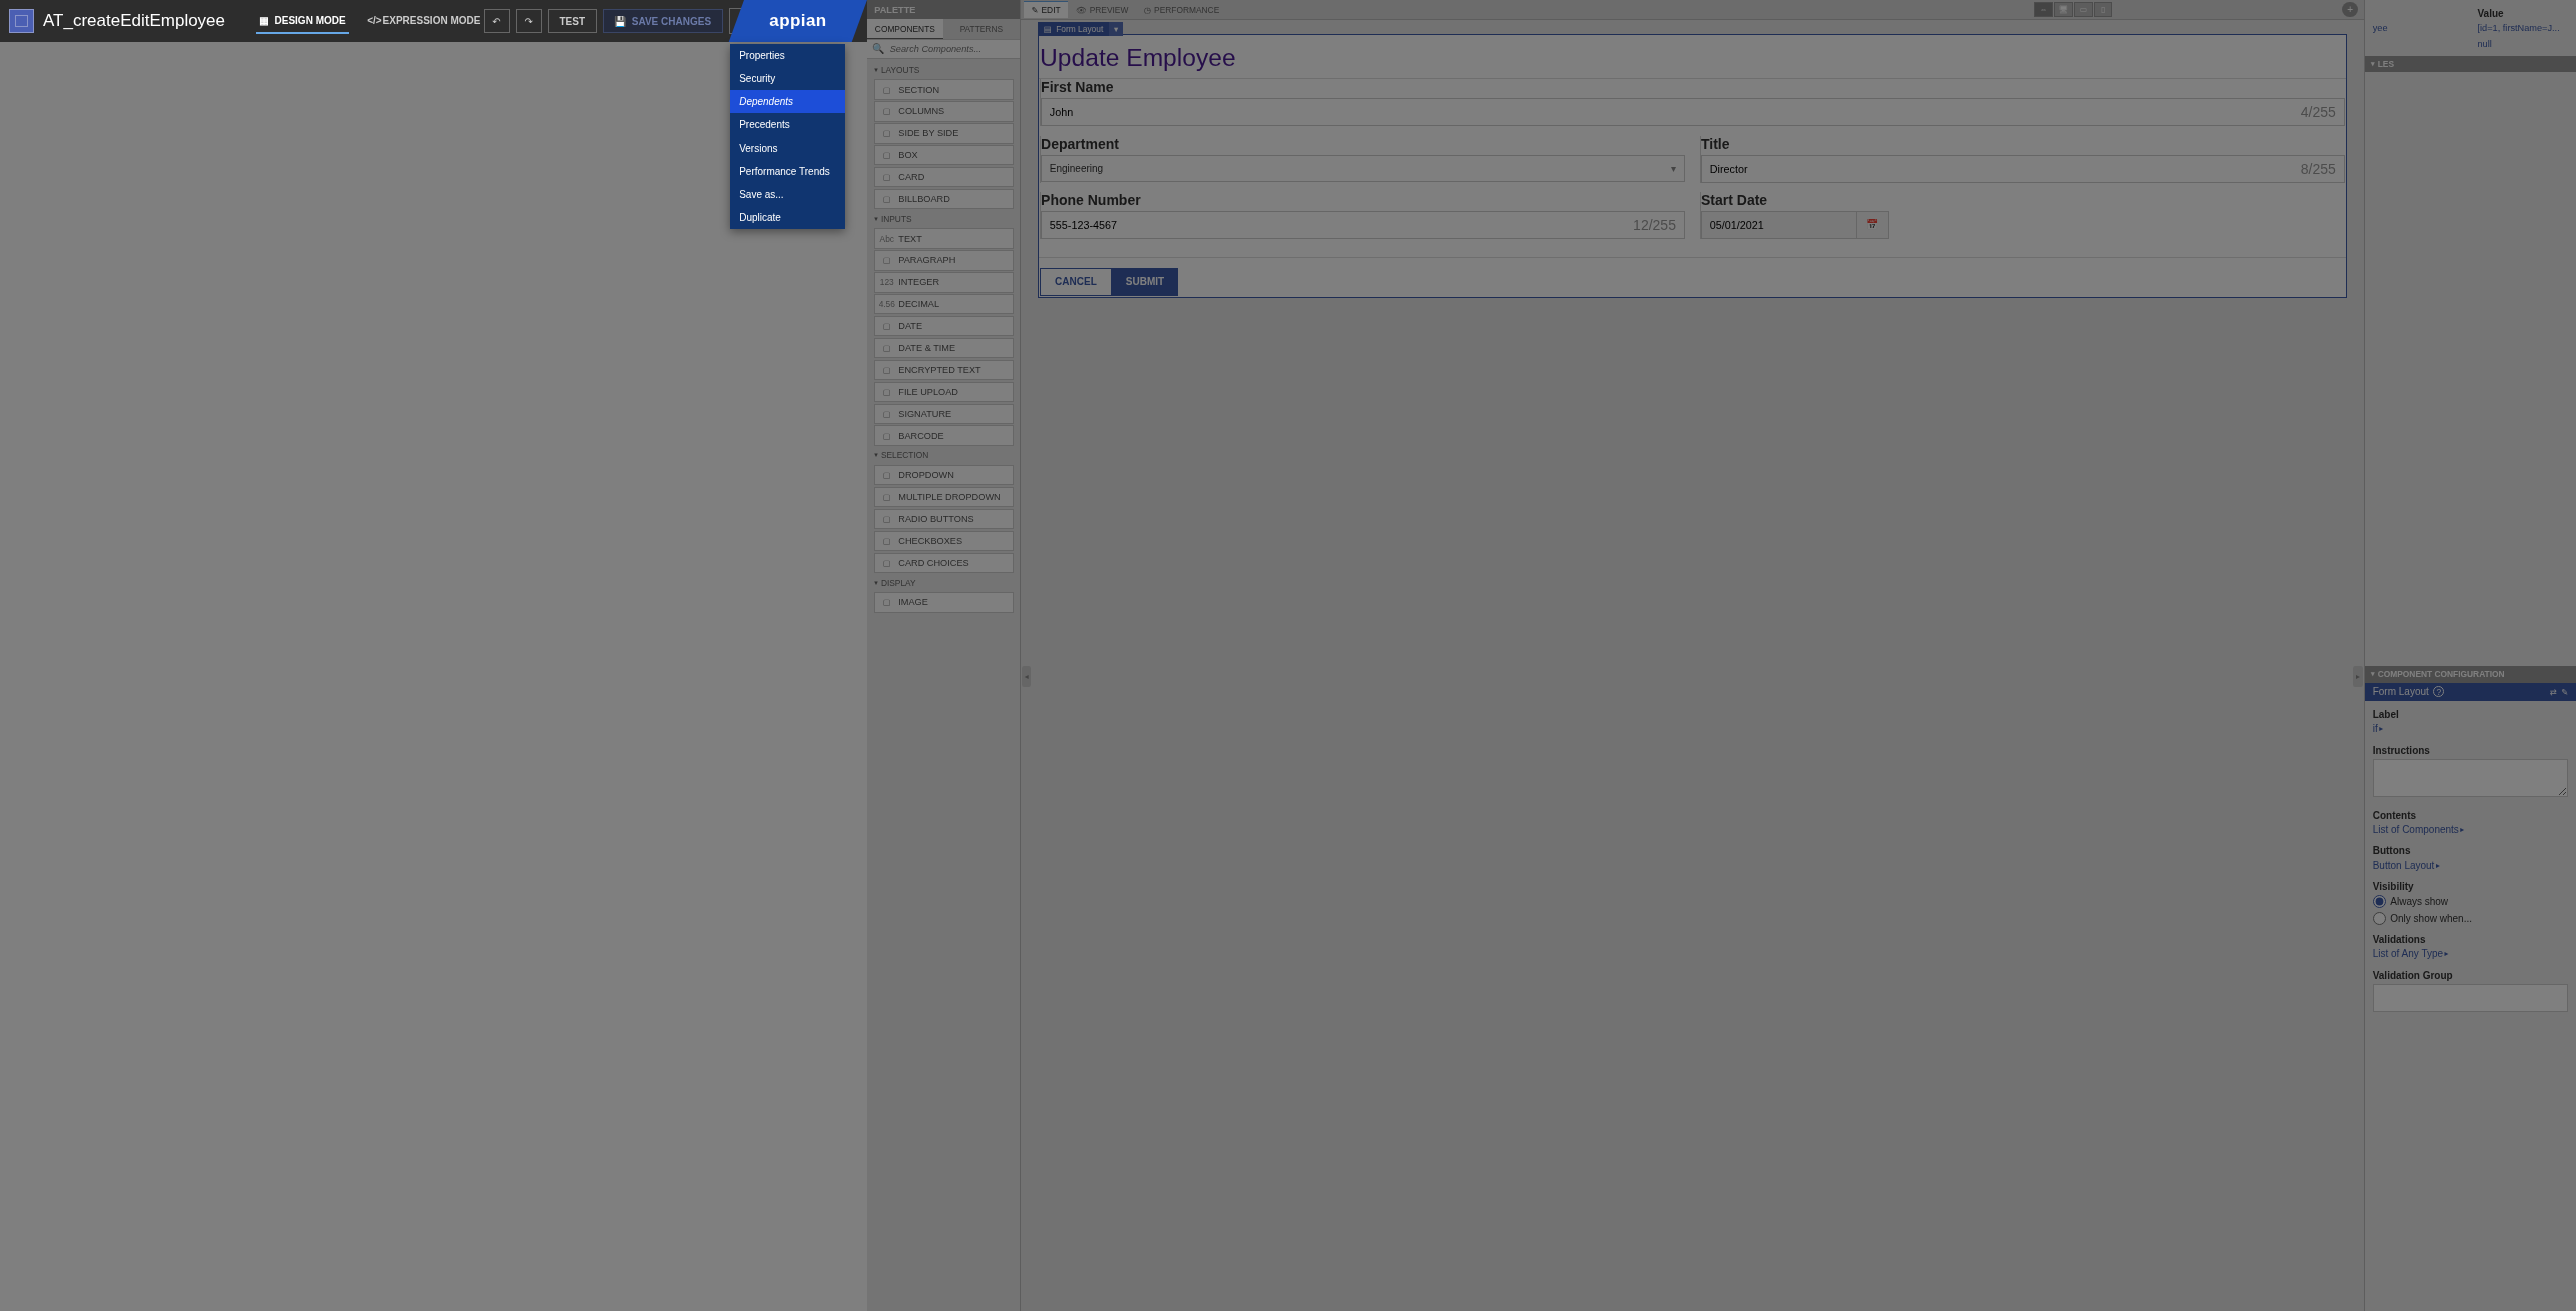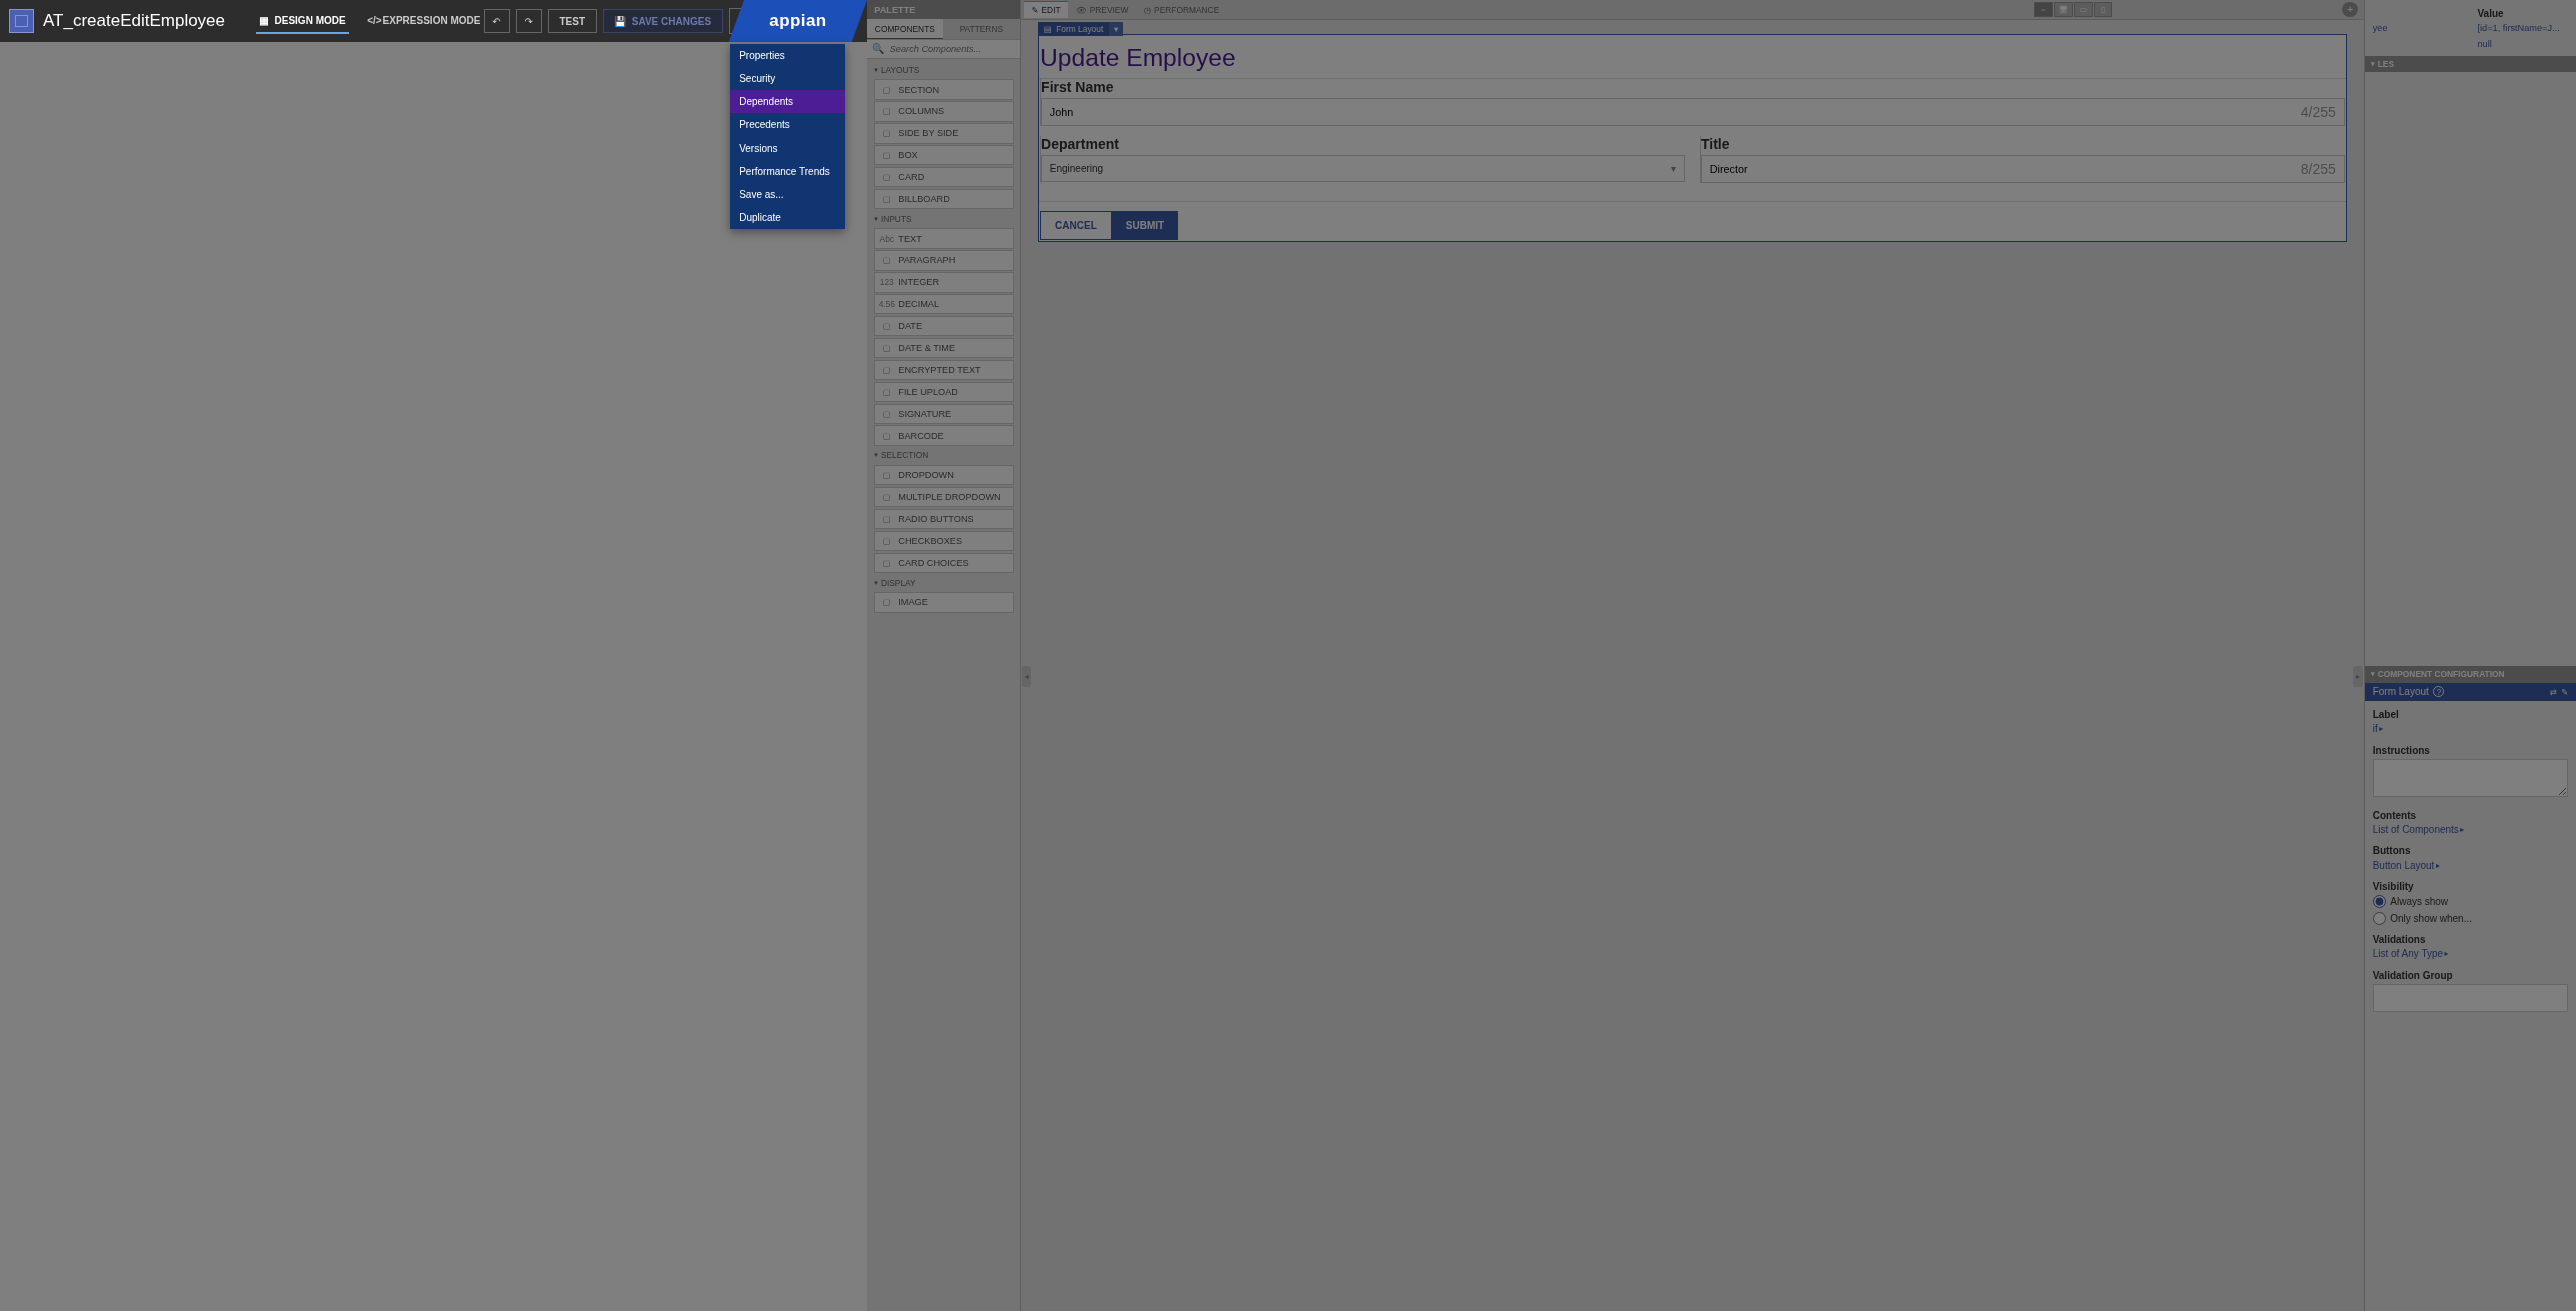--- a/index.html
+++ b/index.html
@@ -24,21 +24,21 @@
 .gear-group { display: flex; border: 0.8px solid #666; position: relative; }
 .gear-btn { height: 24.6px; padding: 0 7.7px; display: flex; align-items: center; gap: 3.1px; cursor: pointer; color: #ccc; }
 .hicon { height: 24.6px; width: 24.6px; display: flex; align-items: center; justify-content: center; color: #ccc; cursor: pointer; }
 .avatar { width: 24.6px; height: 24.6px; border-radius: 50%; background: linear-gradient(135deg, #d4a574, #8b6239); }
 .brand { position: absolute; right: 0; top: 0; height: 42px; width: 123px; background: #1d4fb8; transform: skewX(-20deg); transform-origin: top right; display: flex; align-items: center; justify-content: center; }
 .brand-text { transform: skewX(20deg); color: #fff; font-size: 17px; font-weight: 600; letter-spacing: 0.4px; }
 
 
 .settings-menu { position: absolute; top: 35px; left: 0; background: #103570; color: #fff; min-width: 115px; box-shadow: 0 3.1px 9.2px rgba(0,0,0,0.4); z-index: 20; }
 .settings-menu-item { padding: 6.1px 9.2px; cursor: pointer; font-size: 10px; }
-.settings-menu-item.highlighted { background: #4c1d95; }
+.settings-menu-item.highlighted { background: #1d4ed8; font-style: italic; }
 
 
 .main-layout { display: flex; flex: 1; overflow: hidden; }
 
 
 .palette { width: 154px; background: #e8e8e8; display: flex; flex-direction: column; border-right: 0.8px solid #bbb; }
 .palette-header { background: #999; color: #fff; font-size: 9.2px; font-weight: 600; padding: 4.6px 7.7px; }
 .palette-tabs { display: flex; border-bottom: 0.8px solid #ccc; }
 .palette-tab { flex: 1; text-align: center; padding: 4.6px; font-size: 8.4px; color: #666; cursor: pointer; background: #ddd; }
 .palette-tab.active { background: #fff; border-bottom: 1.5px solid #666; color: #333; }
@@ -330,20 +330,36 @@
                 </div>
               </div>
               <div class="form-col">
                 <div class="flabel">Title</div>
                 <div class="finput-wrap">
                   <input class="finput" value="Director" style="">
                   <span class="fcount">8/255</span>
                 </div>
               </div>
             </div>
+            <div class="form-row">
+              <div class="form-col">
+                <div class="flabel">Phone Number</div>
+                <div class="finput-wrap">
+                  <input class="finput" value="555-123-4567" style="">
+                  <span class="fcount">12/255</span>
+                </div>
+              </div>
+              <div class="form-col">
+                <div class="flabel">Start Date</div>
+                <div class="date-wrap">
+                  <input class="date-input" readonly="" value="05/01/2021" style="">
+                  <div class="date-icon">📅</div>
+                </div>
+              </div>
+            </div>
           </div>
           <hr style="border:none;border-top:0.8px solid #ddd;">
           <div class="form-buttons">
             <button class="btn-cancel">CANCEL</button>
             <button class="btn-submit">SUBMIT</button>
           </div>
         </div>
       </div>
     </div>
 

